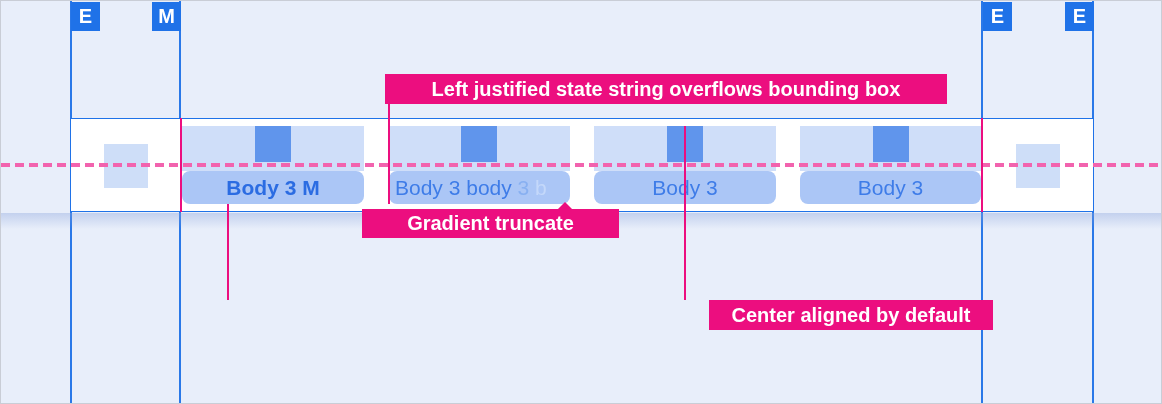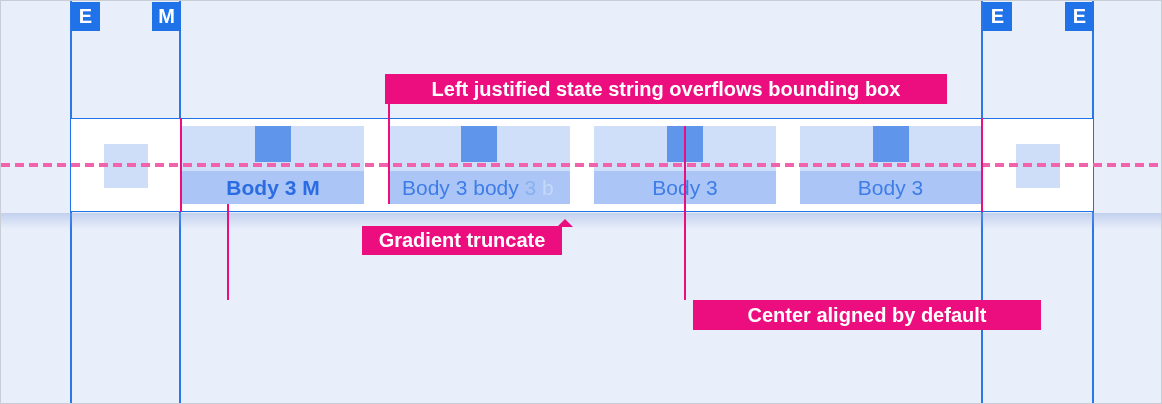--- a/index.html
+++ b/index.html
@@ -24,24 +24,24 @@
   .band-shadow{
     position:absolute;left:0;top:212px;width:1162px;height:16px;z-index:1;
     background:linear-gradient(180deg, rgba(140,165,220,0.40), rgba(140,165,220,0));
   }
   
   .side-square{position:absolute;top:143px;width:44px;height:44px;background:#cedef8;z-index:3;}
   
   .tab-top{position:absolute;top:125px;height:45px;background:#cfdef9;z-index:3;}
   .tab-label{
     position:absolute;top:170px;height:33px;background:#abc6f6;z-index:4;
-    font-size:21px;line-height:33px;text-align:center;color:#3e7ce8;white-space:pre;
+    font-size:21px;line-height:33px;text-align:center;color:#3e7ce8;white-space:pre;border-radius:8px;
   }
   .tab-label.active{font-weight:bold;color:#2b6ce2;}
-  .tab-label.left{text-align:left;padding-left:13px;}
+  .tab-label.left{text-align:left;padding-left:6px;}
   .tab-icon{position:absolute;top:125px;width:36px;height:36px;background:#6095ec;z-index:5;}
   .fade-1{color:#88b0f1;}
   .fade-2{color:#c4d8fa;}
   
   .dashed{
     position:absolute;left:0;top:162px;width:1162px;height:4px;z-index:4;
     background:repeating-linear-gradient(to right,#f263ae 0 9px,transparent 9px 14px);
   }
   
   .mline{position:absolute;width:2px;background:#ec0e7f;z-index:6;}
@@ -96,21 +96,21 @@
 
   <div class="mline" style="left:179px;top:117px;height:94px"></div>
   <div class="mline" style="left:980px;top:117px;height:94px"></div>
 
   <div class="mline" style="left:387px;top:103px;height:100px"></div>
   <div class="mline" style="left:226px;top:203px;height:96px"></div>
   <div class="mline" style="left:683px;top:125px;height:174px"></div>
 
   <div class="note" style="left:384px;top:73px;width:562px">Left justified state string overflows bounding box</div>
 
-  <div class="note" style="left:361px;top:225px;width:200px;height:29px;line-height:29px">
+  <div class="note" style="left:361px;top:208px;width:257px;height:29px;line-height:29px">
     <span>Gradient truncate</span>
     <span class="tri" style="left:195px"></span>
   </div>
 
 
-  <div class="note" style="left:692px;top:299px;width:348px">Center aligned by default</div>
+  <div class="note" style="left:708px;top:299px;width:284px">Center aligned by default</div>
 
 </div>
 
 </body></html>

